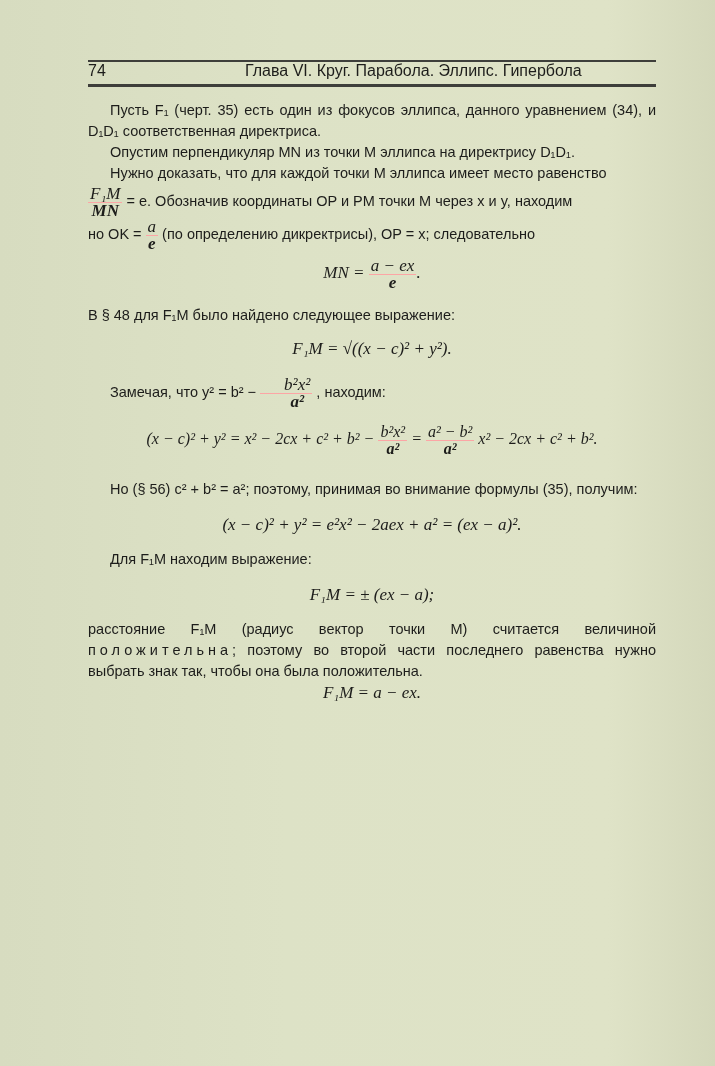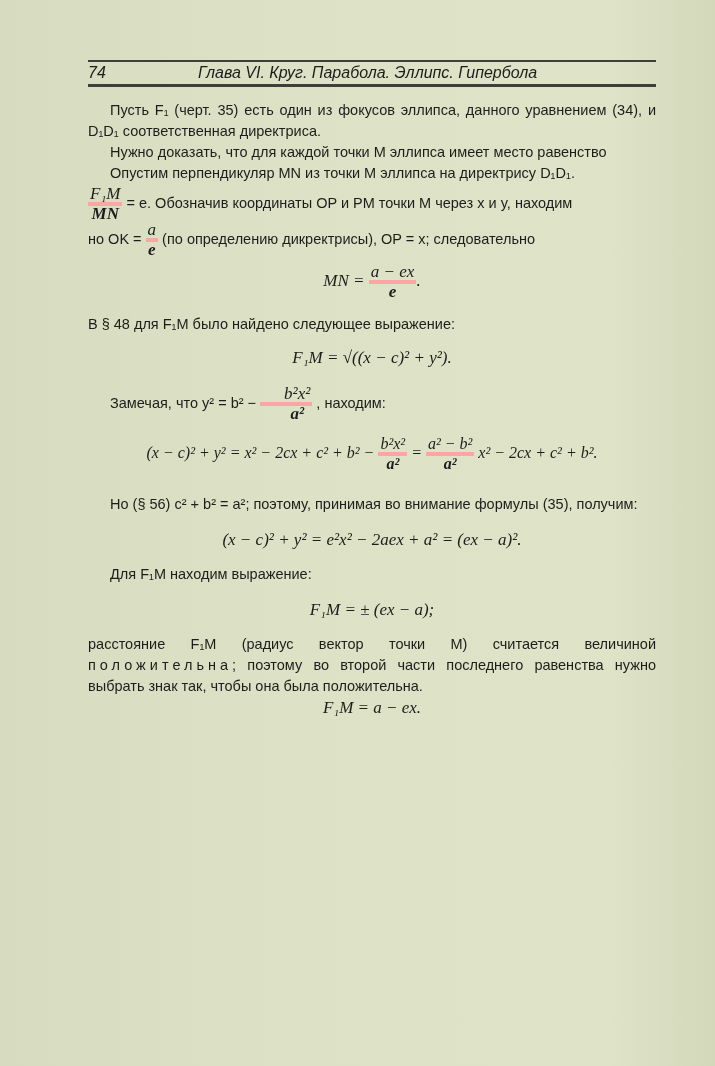--- a/index.html
+++ b/index.html
@@ -7,50 +7,50 @@
     width:715px; height:1066px; overflow:hidden;
     background: linear-gradient(90deg, #d7dcc0 0%, #dde2c6 40%, #dfe3c7 85%, #d4d8bb 100%);
     font-family: "Liberation Serif", serif;
     color:#1d1d1b;
     position:relative;
   }
   .page { position:absolute; left:88px; top:0; width:568px; }
   .header { position:absolute; top:60px; left:0; width:568px; }
   .rule-top { height:2px; background:#222; opacity:.85; }
   .rule-bot { height:3px; background:#222; opacity:.85; margin-top:0; }
-  .header-row { display:flex; align-items:center; height:22px; font-style:italic; font-family:"Liberation Sans", sans-serif; font-size:16px; }
+  .header-row { display:flex; height:22px; font-family:"Liberation Sans", sans-serif; font-size:16px;gap:47px; }
   .page-num { width:110px; }
   .running-title { }
   .body { position:absolute; top:100px; left:0; width:568px; font-family:"Liberation Sans", sans-serif; font-size:14.5px; line-height:21px; }
   p { margin:0; text-align:justify; }
   .ind { text-indent:22px; }
   .m { font-family:"Liberation Serif", serif; font-style:italic; font-size:17px; }
   .eq { text-align:center; font-family:"Liberation Serif", serif; font-style:italic; font-size:17px; margin:0; }
   .frac { display:inline-block; vertical-align:middle; text-align:center; line-height:16px; }
-  .frac .n { display:block; border-bottom:4px solid #fca5a5; padding:0 2px; }
+  .frac .n { display:block; border-bottom:1px solid #fca5a5; padding:0 2px; }
   .frac .d { display:block;font-weight:bold; }
   .spaced { letter-spacing:4px; }
 </style>
 </head>
 <body>
 
 <div class="page">
   <div class="header">
     <div class="rule-top"></div>
     <div class="header-row">
       <span class="page-num">74</span>
       <span class="running-title">Глава VI. Круг. Парабола. Эллипс. Гипербола</span>
     </div>
     <div class="rule-bot"></div>
   </div>
 
   <div class="body">
     <p class="ind">Пусть F₁ (черт. 35) есть один из фокусов эллипса, данного уравнением (34), и D₁D₁ соответственная директриса.</p>
+    <p class="ind">Опустим перпендикуляр MN из точки M эллипса на директрису D₁D₁.</p>
     <p class="ind">Нужно доказать, что для каждой точки M эллипса имеет место равенство</p>
-    <p class="ind">Опустим перпендикуляр MN из точки M эллипса на директрису D₁D₁.</p>
     <p style="margin-top:2px;">
       <span class="frac m">
         <span class="n">F₁M</span>
         <span class="d">MN</span>
       </span>
       <span>= e. Обозначив координаты OP и PM точки M через x и y, находим</span>
     </p>
     <p>
       <span>но OK =</span>
       <span class="frac m">

